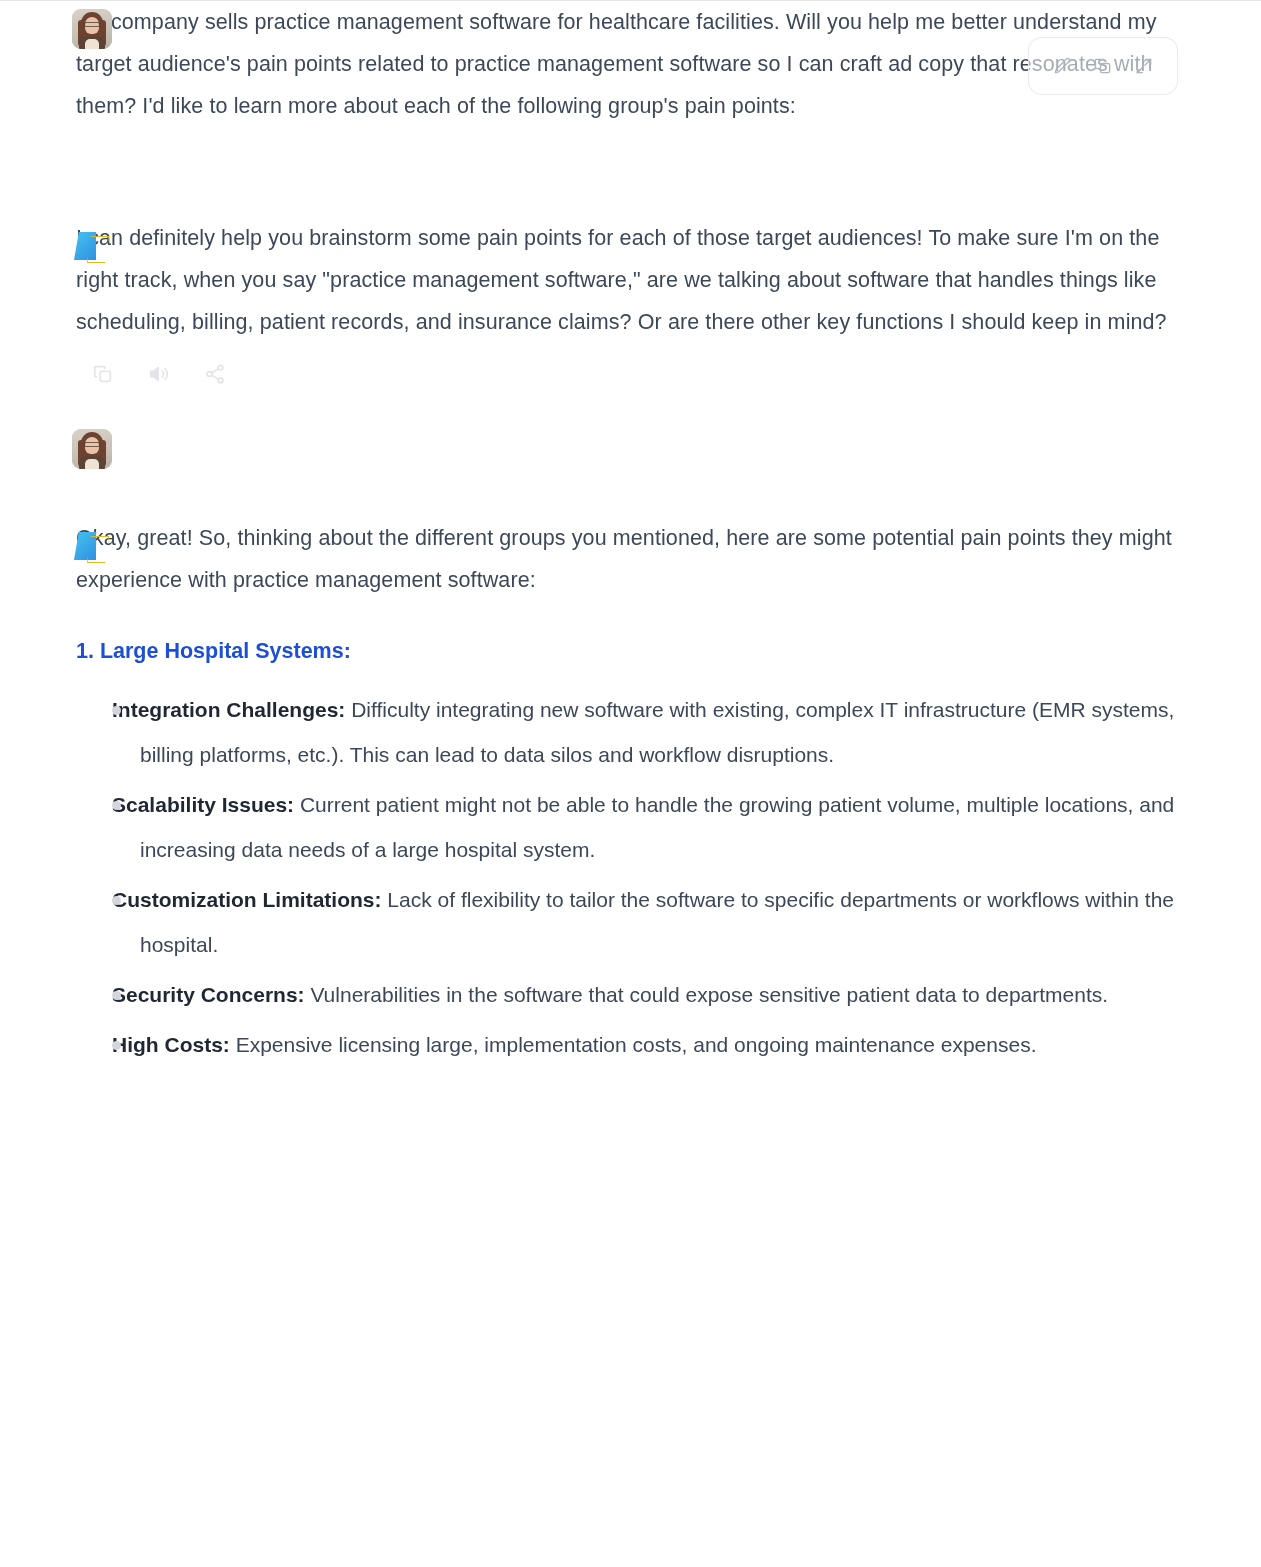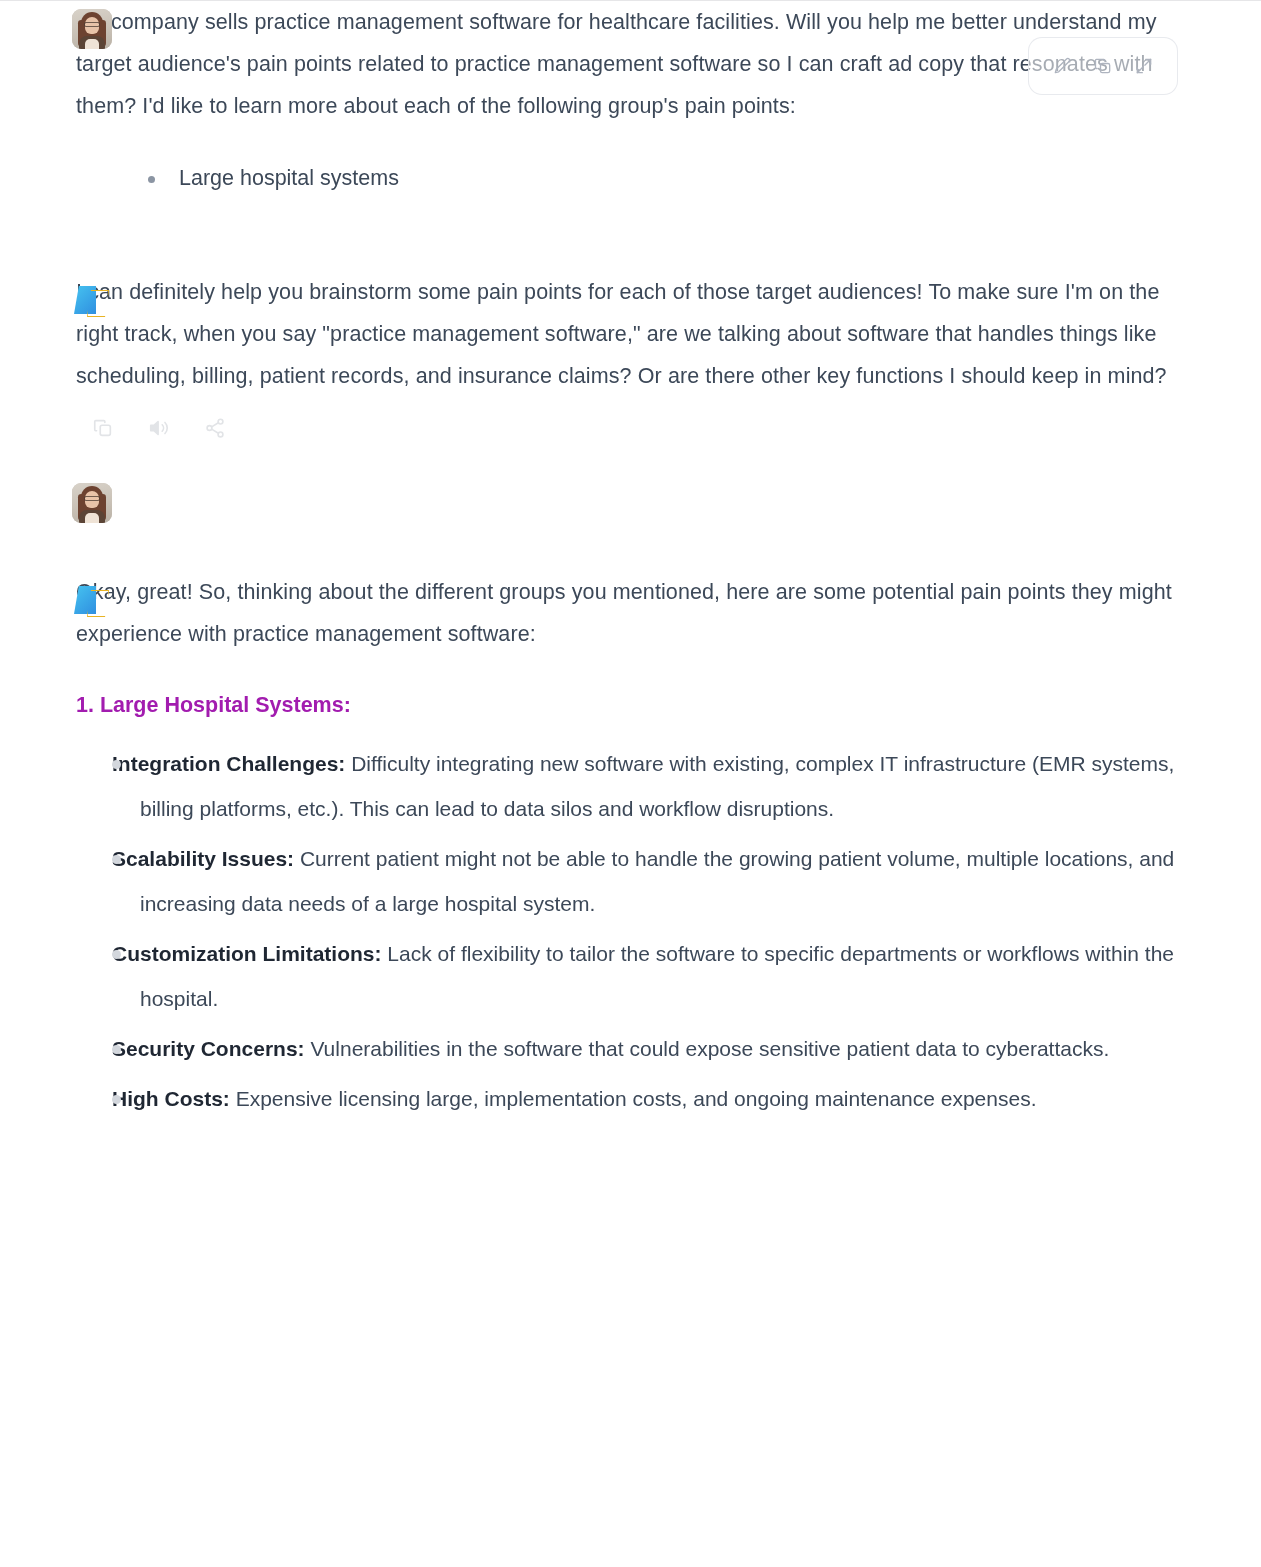--- a/index.html
+++ b/index.html
@@ -172,21 +172,21 @@
     top: 25px;
     width: 7px;
     height: 7px;
     border-radius: 50%;
     background: #8b95a3;
   }
 
   .ordered-head {
     font-size: 21.5px;
     line-height: 40px;
-    color: #a21caf;
+    color: #1d4ed8;
     font-weight: 700;
     margin-top: 30px;
   }
 
   ul.sub-list {
     list-style: none;
     margin: 16px 0 0 0;
     padding: 0;
   }
   ul.sub-list > li {
@@ -279,21 +279,20 @@
           <div class="ua-hair-r"></div>
           <div class="ua-face"></div>
           <div class="ua-glasses"></div>
           <div class="ua-body"></div>
           <div class="ua-shirt"></div>
         </div>
       </div>
       <div class="bubble">
         <div class="msg-text">My company sells practice management software for healthcare facilities. Will you help me better understand my target audience's pain points related to practice management software so I can craft ad copy that resonates with them? I'd like to learn more about each of the following group's pain points:</div>
         <ul class="top-list">
-          <li>Large hospital systems</li>
         </ul>
       </div>
     </div>
   </div>
 
   <div class="spacer-xl"></div>
 
   <div class="turn">
     <div class="turn-inner">
       <div class="avatar-slot">
@@ -374,21 +373,21 @@
           <li>
             <span class="lead">Integration Challenges:</span><span> Difficulty integrating new software with existing, complex IT infrastructure (EMR systems, billing platforms, etc.). This can lead to data silos and workflow disruptions.</span>
           </li>
           <li>
             <span class="lead">Scalability Issues:</span><span> Current patient might not be able to handle the growing patient volume, multiple locations, and increasing data needs of a large hospital system.</span>
           </li>
           <li>
             <span class="lead">Customization Limitations:</span><span> Lack of flexibility to tailor the software to specific departments or workflows within the hospital.</span>
           </li>
           <li>
-            <span class="lead">Security Concerns:</span><span> Vulnerabilities in the software that could expose sensitive patient data to cyberattacks.</span>
+            <span class="lead">Security Concerns:</span><span> Vulnerabilities in the software that could expose sensitive patient data to departments.</span>
           </li>
           <li>
             <span class="lead">High Costs:</span><span> Expensive licensing large, implementation costs, and ongoing maintenance expenses.</span>
           </li>
         </ul>
       </div>
     </div>
   </div>
 
 </div>

